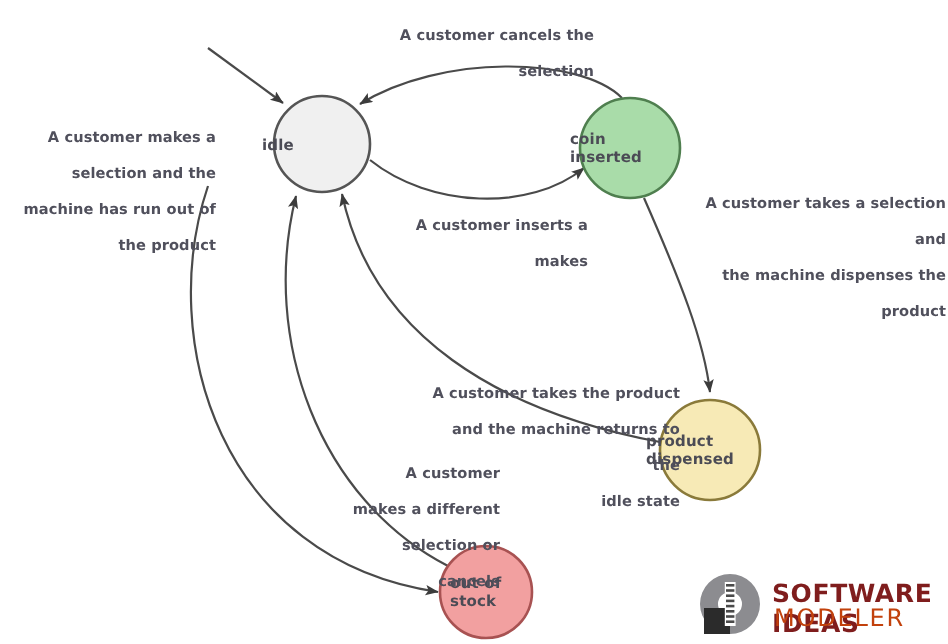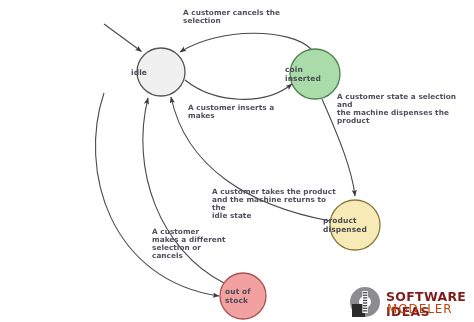--- a/index.html
+++ b/index.html
@@ -53,25 +53,25 @@
     font-size: 7.5px;
     font-weight: bold;
     color: #4b4b55;
     line-height: 9px;
     letter-spacing: 0.1px;
     pointer-events: none;
     white-space: pre-line;
   }
   .edge-label {
     position: absolute;
-    text-align: left;
+    text-align: right;
     font-size: 7.3px;
     font-weight: bold;
     color: #50505c;
-    line-height: 8px;
+    line-height: 18px;
     letter-spacing: 0.05px;
     white-space: pre-line;
   }
   #logo {
     position: absolute;
     left: 347px;
     top: 284px;
     width: 122px;
     height: 36px;
   }
@@ -130,24 +130,28 @@
   <div class="state-label" style="left:285px; top:65px; width:60px;">coin
 inserted</div>
   <div class="state-label" style="left:323px; top:216px; width:64px;">product
 dispensed</div>
   <div class="state-label" style="left:225px; top:287px; width:60px;">out of
 stock</div>
 
   <div class="edge-label" style="left:183px; top:9px; width:114px;">A customer cancels the
 selection</div>
 
+  <div class="edge-label" style="left:8px; top:60px; width:100px;">A customer makes a
+selection and the
+machine has run out of
+the product</div>
 
   <div class="edge-label" style="left:188px; top:104px; width:106px;">A customer inserts a makes</div>
 
-  <div class="edge-label" style="left:337px; top:93px; width:136px;">A customer state a selection and
+  <div class="edge-label" style="left:337px; top:93px; width:136px;">A customer takes a selection and
 the machine dispenses the product</div>
 
   <div class="edge-label" style="left:196px; top:188px; width:128px;margin-left:16px;">A customer takes the product
 and the machine returns to the
 idle state</div>
 
   <div class="edge-label" style="left:152px; top:228px; width:98px;">A customer
 makes a different
 selection or
 cancels</div>

